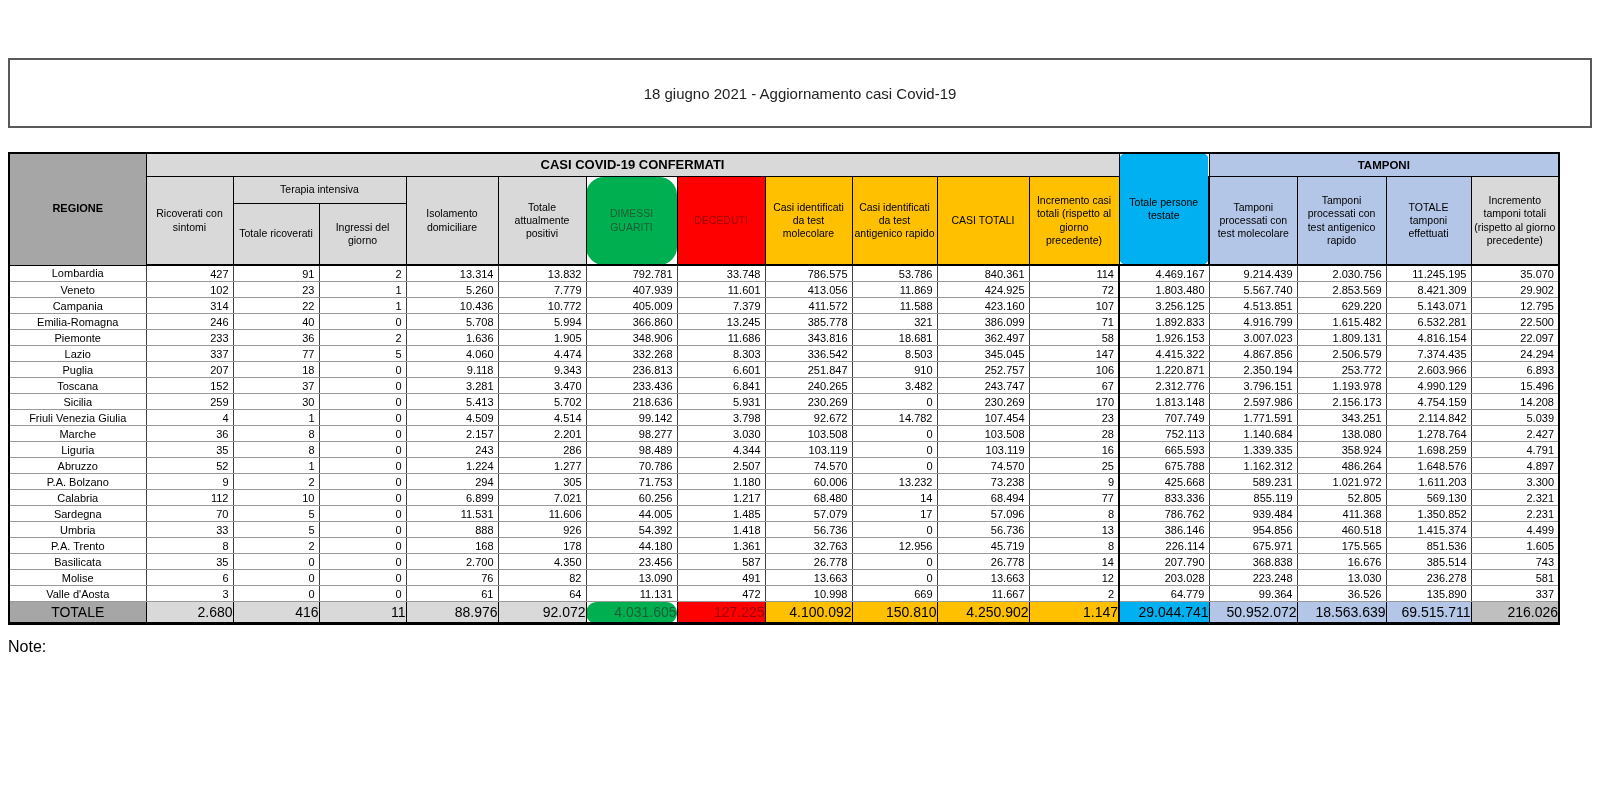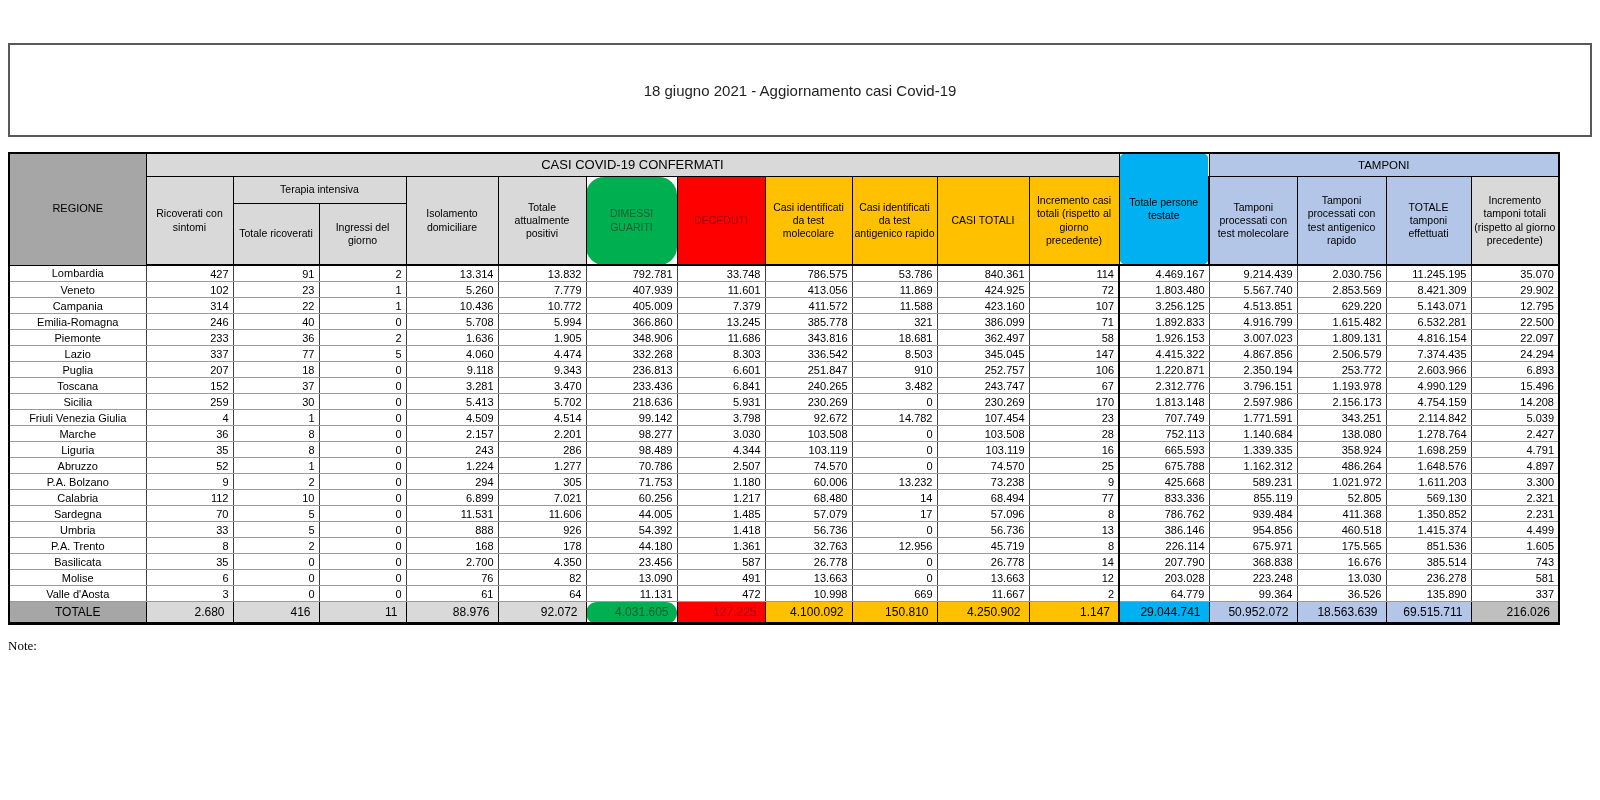--- a/index.html
+++ b/index.html
@@ -2,67 +2,67 @@
 <html><head>
 <meta charset="utf-8">
 <style>
   html,body{margin:0;padding:0;}
   body{
     width:1600px;height:800px;position:relative;background:#ffffff;
     font-family:"Liberation Sans", sans-serif;color:#000;overflow:hidden;
   }
   
   .title-box{
-    position:absolute;left:8px;top:43px;width:1580px;height:62px;
+    position:absolute;left:8px;top:58px;width:1580px;height:62px;
     border:2px solid #595959;display:flex;flex-direction:column;
-    justify-content:space-around;align-items:center;padding:14px 0;
+    justify-content:space-around;align-items:center;padding:2px 0;
     background:#fff;
   }
   .title-box div{font-size:15px;color:#1f1f1f;}
   
   .covid-table{
     position:absolute;left:8px;top:152px;border-collapse:collapse;
     table-layout:fixed;border:2px solid #000;
   }
   .covid-table th,.covid-table td{
     overflow:hidden;font-weight:normal;
   }
   thead th{
     border:1px solid #000;font-size:10.5px;text-align:center;
     vertical-align:middle;padding:1px 2px;line-height:1.25;
   }
-  thead tr.band th{height:20px;font-size:13px;font-weight:normal;}
+  thead tr.band th{height:20px;font-size:13px;font-weight:bold;}
   thead tr.tier2 th{height:24px;}
   thead tr.tier3 th{height:58px;}
   thead th.bottomThick{border-bottom:2px solid #000;}
   tbody td{
     height:15px;font-size:11px;padding:0 4px;
     border-left:1px solid #404040;border-right:1px solid #404040;
     border-top:1px solid #9a9a9a;border-bottom:1px solid #9a9a9a;
     background:#fff;white-space:nowrap;
   }
   tbody td.region{text-align:center;}
   td.num{text-align:right;}
   tfoot td{
-    height:20px;font-size:12px;font-weight:bold;
-    border:1px solid #000;border-bottom:3px solid #000;padding:0 8px;
+    height:20px;font-size:14px;font-weight:bold;
+    border:1px solid #000;border-bottom:3px solid #000;padding:0 0;
   }
   tfoot td.lbl{text-align:center;}
   .thickL{border-left:2px solid #000 !important;}
   
   .c-gray   {background:#d9d9d9 !important;}
   .c-darkgray{background:#a6a6a6 !important;}
   .c-green  {background:#00B050 !important;color:#1d5c35;border-radius:18px;}
   .c-red    {background:#FF0000 !important;color:#9C0006;}
   .c-gold   {background:#FFC000 !important;}
   .c-cyan   {background:#00B0F0 !important;}
   .c-blue   {background:#B4C6E7 !important;}
   .c-lastgray{background:#BFBFBF !important;}
   .note{
-    position:absolute;left:8px;top:638px;font-size:13px;color:#000;font-family:Liberation Serif, serif;
+    position:absolute;left:8px;top:638px;font-size:16px;color:#000;
   }
 </style>
 </head>
 <body>
 
 <div class="title-box">
   <div>18 giugno 2021 - Aggiornamento casi Covid-19</div>
 </div>
 
 <table class="covid-table">

